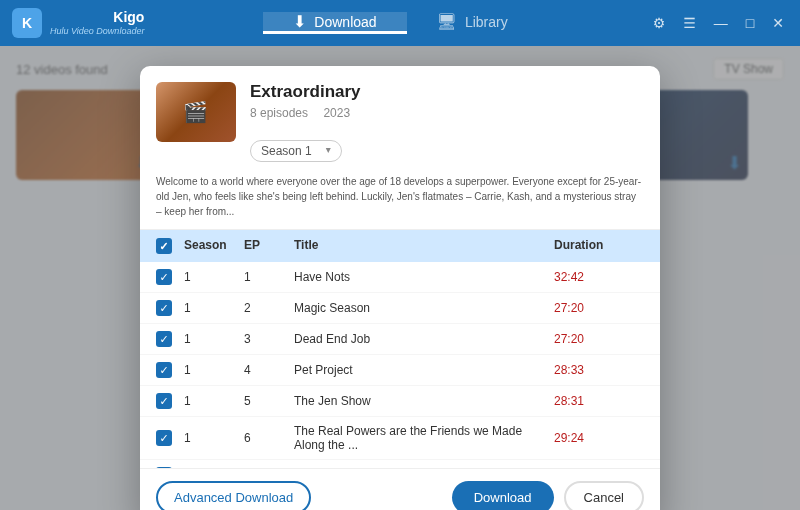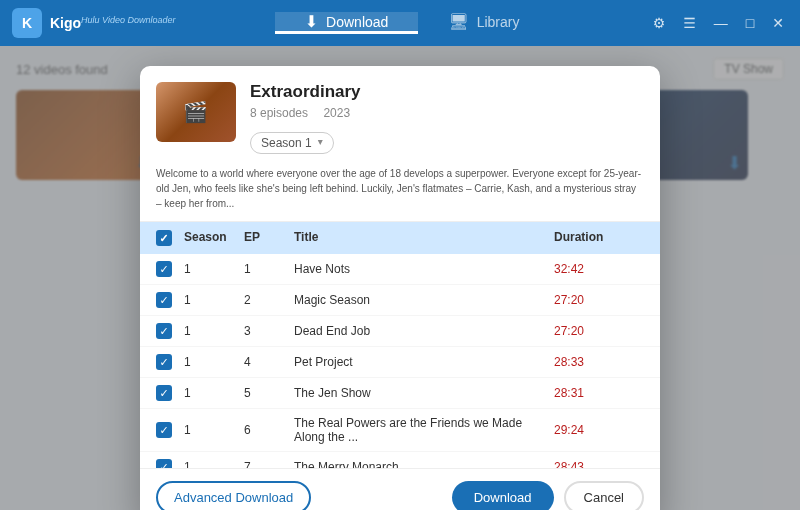--- a/index.html
+++ b/index.html
@@ -45,22 +45,23 @@
       border-radius: 6px;
       display: flex;
       align-items: center;
       justify-content: center;
       color: white;
       font-weight: bold;
       font-size: 14px;
     }
     .logo-text {
       display: flex;
-      flex-direction: row;
+      flex-direction: column;
       line-height: 1.2;
+      align-items: flex-end;
     }
     .logo-title { font-size: 14px; font-weight: bold; color: white; }
     .logo-subtitle { font-size: 9px; color: #a8d4f5; font-style: italic; }
 
     
     .nav-tabs {
       display: flex;
       align-items: stretch;
       flex: 1;
       justify-content: center;
@@ -201,26 +202,26 @@
       width: 100%;
       height: 100%;
       background: linear-gradient(135deg, #d4956a 0%, #8b4513 50%, #a0522d 100%);
       display: flex;
       align-items: center;
       justify-content: center;
       font-size: 20px;
     }
     .show-info { flex: 1; }
     .show-title { font-size: 17px; font-weight: bold; color: #222; margin-bottom: 4px; }
-    .show-meta { font-size: 12px; color: #888; margin-bottom: 12px; }
+    .show-meta { font-size: 12px; color: #888; margin-bottom: 20px; }
     .show-meta span { margin-right: 12px; }
     .season-select {
       display: flex;
       align-items: flex-start;
-      gap: 6px;
+      gap: 14px;
       border: 1px solid #ccc;
       border-radius: 16px;
       padding: 3px 10px;
       font-size: 12px;
       color: #555;
       cursor: pointer;
       width: fit-content;
       background: white;
     }
     .season-select .arrow { font-size: 10px; color: #888; }

